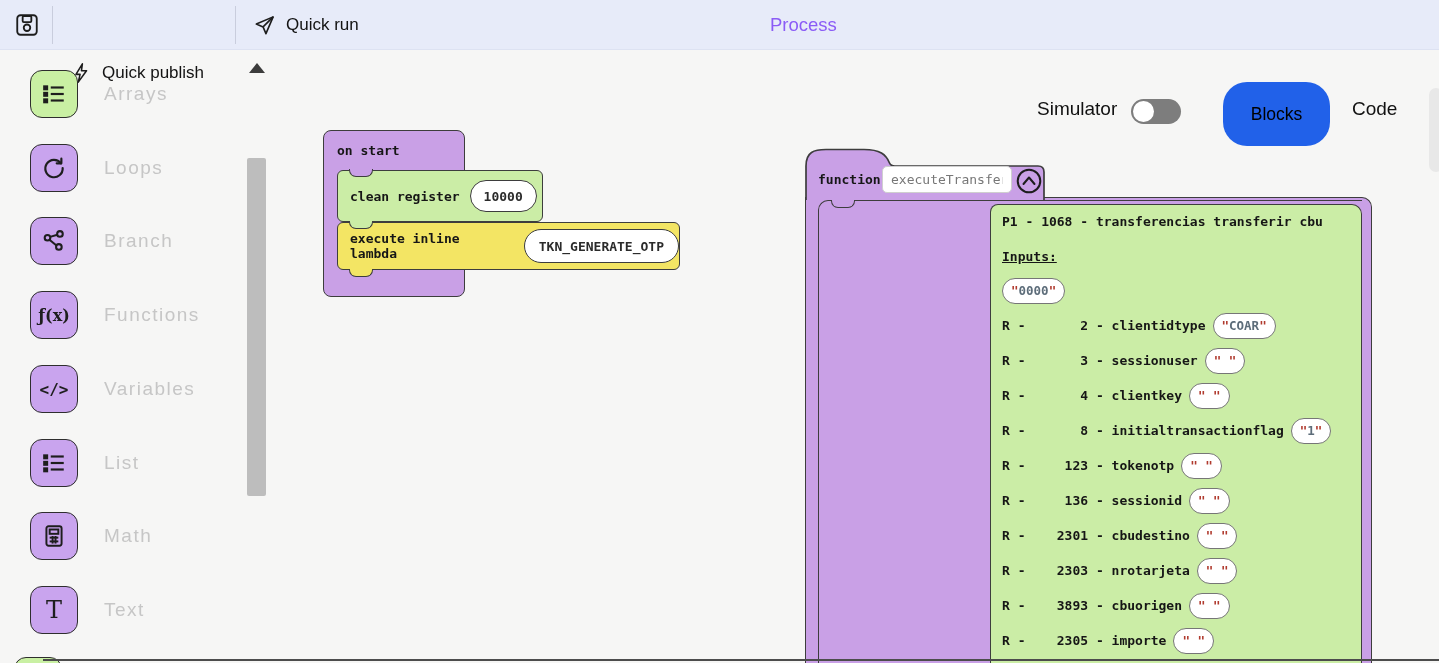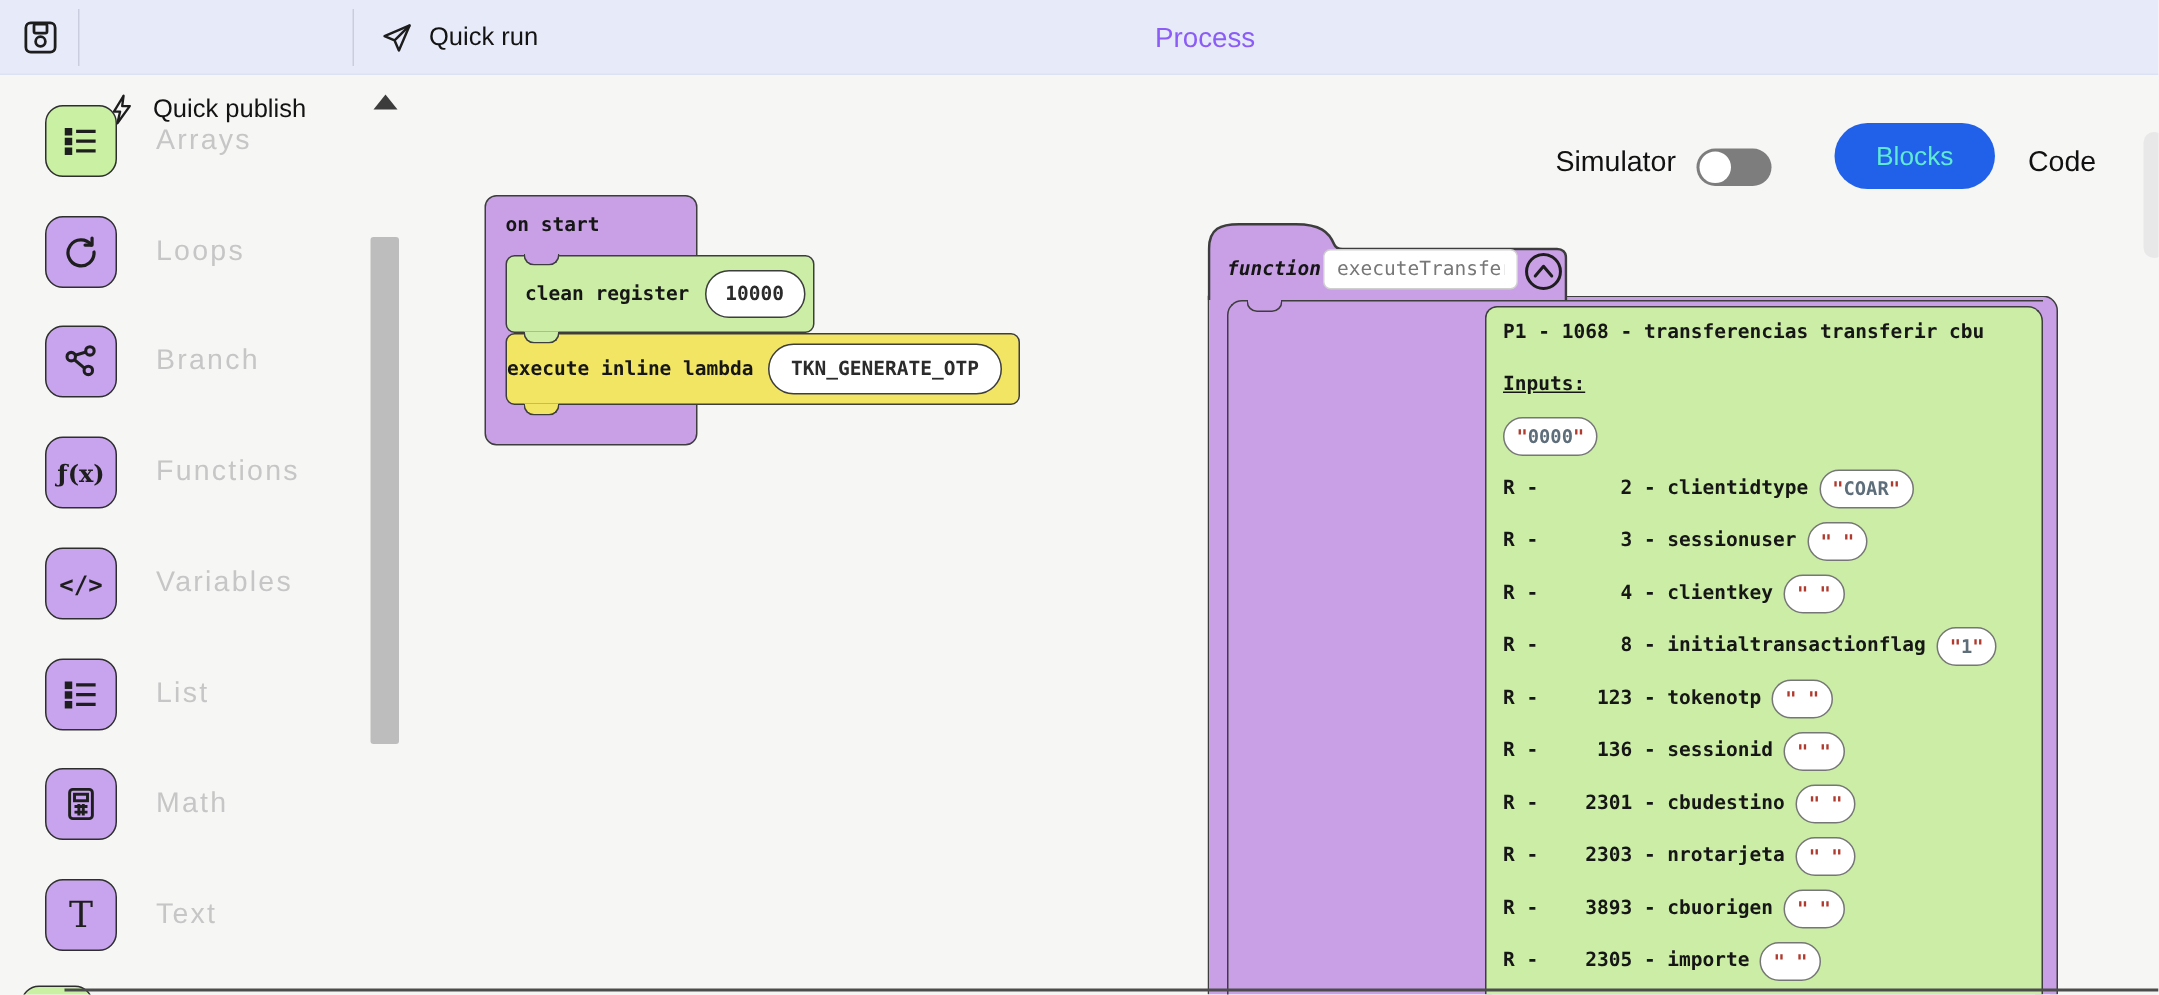--- a/index.html
+++ b/index.html
@@ -25,50 +25,50 @@
 
   
   .blk-text { font-family:"DejaVu Sans Mono", monospace; font-weight:bold; font-size:13px; color:#161616; }
   .pill { background:#fff; border:1.6px solid #3d3d3d; border-radius:20px; display:inline-flex; align-items:center; justify-content:center; font-family:"DejaVu Sans Mono", monospace; font-weight:bold; font-size:13px; color:#33404a; white-space:pre; cursor:text; }
   .tab-down { position:absolute; width:24px; height:8px; border:1.6px solid #3d3d3d; border-top:none; border-radius:0 0 7px 7px; }
 
   
   #on-start { position:absolute; left:323px; top:130px; width:142px; height:167px; background:#c9a0e6; border:1.6px solid #3d3d3d; border-radius:8px; cursor:grab; }
   #on-start-label { position:absolute; left:13px; top:12px; }
   #blk-clean { position:absolute; left:337px; top:170px; width:206px; height:52px; background:#cbeda6; border:1.6px solid #3d3d3d; border-radius:6px; display:flex; align-items:center; padding-left:12px; gap:10px; cursor:grab; }
-  #blk-exec { position:absolute; left:337px; top:222px; width:343px; height:48px; background:#f3e564; border:1.6px solid #3d3d3d; border-radius:6px; display:flex; align-items:center; gap:10px; cursor:grab; }
+  #blk-exec { position:absolute; left:337px; top:222px; width:343px; height:48px; background:#f3e564; border:1.6px solid #3d3d3d; border-radius:6px; display:flex; align-items:center; padding-left:12px; gap:10px; cursor:grab; }
   #notch-g { left:349px; top:168.5px; background:#c9a0e6; }
   #notch-y { left:349px; top:220.5px; background:#cbeda6; }
   #notch-p { left:349px; top:268.5px; background:#f3e564; }
   .tab-abs { position:absolute; z-index:5; }
 
   
   #fn-header { position:absolute; left:805px; top:148px; width:240px; height:50px; cursor:grab; }
   #fn-header svg.hat { position:absolute; left:0; top:0; }
-  #fn-kw { position:absolute; left:13px; top:24px;font-style:italic; }
+  #fn-kw { position:absolute; left:13px; top:24px; }
   #fn-name { position:absolute; left:77px; top:18px; width:130px; height:27px; border:1px solid #cfcfcf; border-radius:5px; background:#fff; font-family:"DejaVu Sans Mono", monospace; font-size:13px; color:#777; padding:0 8px; outline:none; }
   #fn-collapse { position:absolute; left:211px; top:20px; width:26px; height:26px; cursor:pointer; }
   #fn-body { position:absolute; left:805px; top:197px; width:567px; height:466px; background:#c9a0e6; border:1.6px solid #3d3d3d; border-bottom:none; border-radius:0 10px 0 0; cursor:grab; }
   #fn-inner { position:absolute; left:12px; top:2px; width:544px; height:464px; border-left:1.6px solid #3d3d3d; border-top:1.6px solid #3d3d3d; border-top-left-radius:10px; }
   #fn-inner .tab-down { left:12px; top:-1px; background:#c9a0e6; }
   #green-call { position:absolute; left:990px; top:204px; width:372px; height:459px; background:#cbeda6; border:1.6px solid #3d3d3d; border-bottom:none; border-radius:8px 10px 0 0; cursor:grab; }
   #gc-title { position:absolute; left:11px; top:9px; white-space:pre; }
   #gc-inputs { position:absolute; left:11px; top:44px; text-decoration:underline; }
   #gc-rows { position:absolute; left:11px; top:68px; right:4px; }
   .grow { height:35px; display:flex; align-items:center; gap:7px; }
   .rlabel { font-family:"DejaVu Sans Mono", monospace; font-weight:bold; font-size:13px; color:#161616; white-space:pre; }
   .chip { background:#fff; border:1.5px solid #767676; border-radius:14px; height:26px; padding:0 8px; display:inline-flex; align-items:center; font-family:"DejaVu Sans Mono", monospace; font-weight:bold; font-size:12.5px; white-space:pre; cursor:text; }
   .chip .q { color:#b03a2e; }
   .chip .v { color:#5d6d7a; }
 
   
   #sim-label { position:absolute; left:1037px; top:98px; font-size:19px; color:#111; }
   #sim-toggle { position:absolute; left:1131px; top:99px; width:50px; height:25px; background:#7d7d7d; border-radius:13px; cursor:pointer; }
   #sim-knob { position:absolute; left:2px; top:2px; width:21px; height:21px; background:#fff; border-radius:50%; }
-  #blocks-btn { position:absolute; left:1223px; top:82px; width:107px; height:44px; background:#2161e9; border-radius:24px; color:#5eead4; font-size:17.5px; display:flex; align-items:center; justify-content:center; cursor:pointer; }
+  #blocks-btn { position:absolute; left:1223px; top:82px; width:107px; height:64px; background:#2161e9; border-radius:24px; color:#000000; font-size:17.5px; display:flex; align-items:center; justify-content:center; cursor:pointer; }
   #code-btn { position:absolute; left:1352px; top:98px; font-size:19px; color:#111; cursor:pointer; }
   #right-edge-scroll { position:absolute; left:1429px; top:88px; width:14px; height:84px; background:#e8e8e8; border-radius:7px; }
 
   #bottom-line { position:absolute; left:43px; top:659px; width:1396px; height:2px; background:#4c4c4c; }
 </style>
 </head>
 <body>
 
 <div id="topbar">
   <div class="tb-btn" style="left:14px;">

